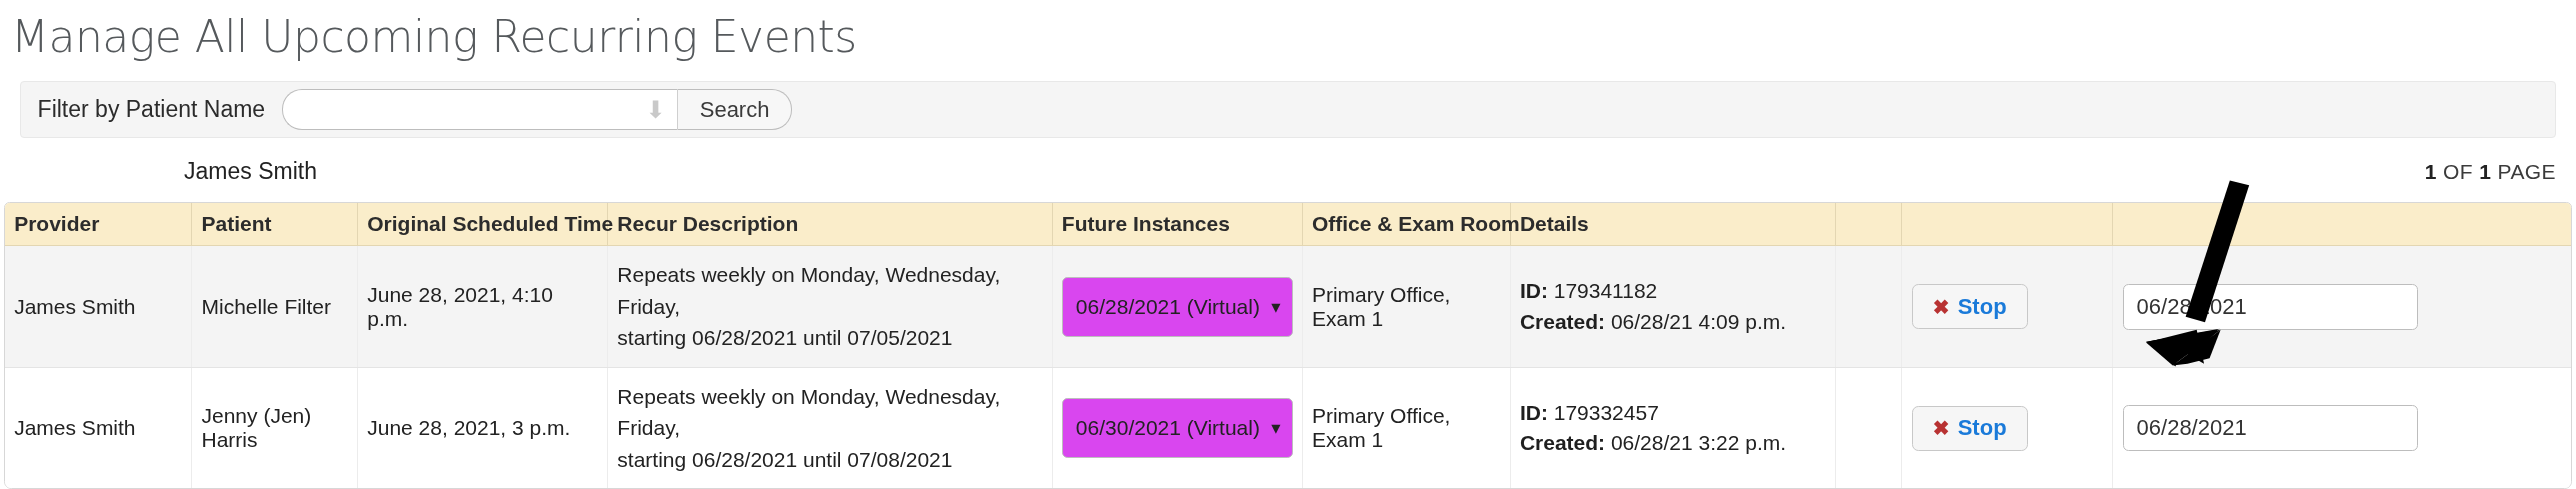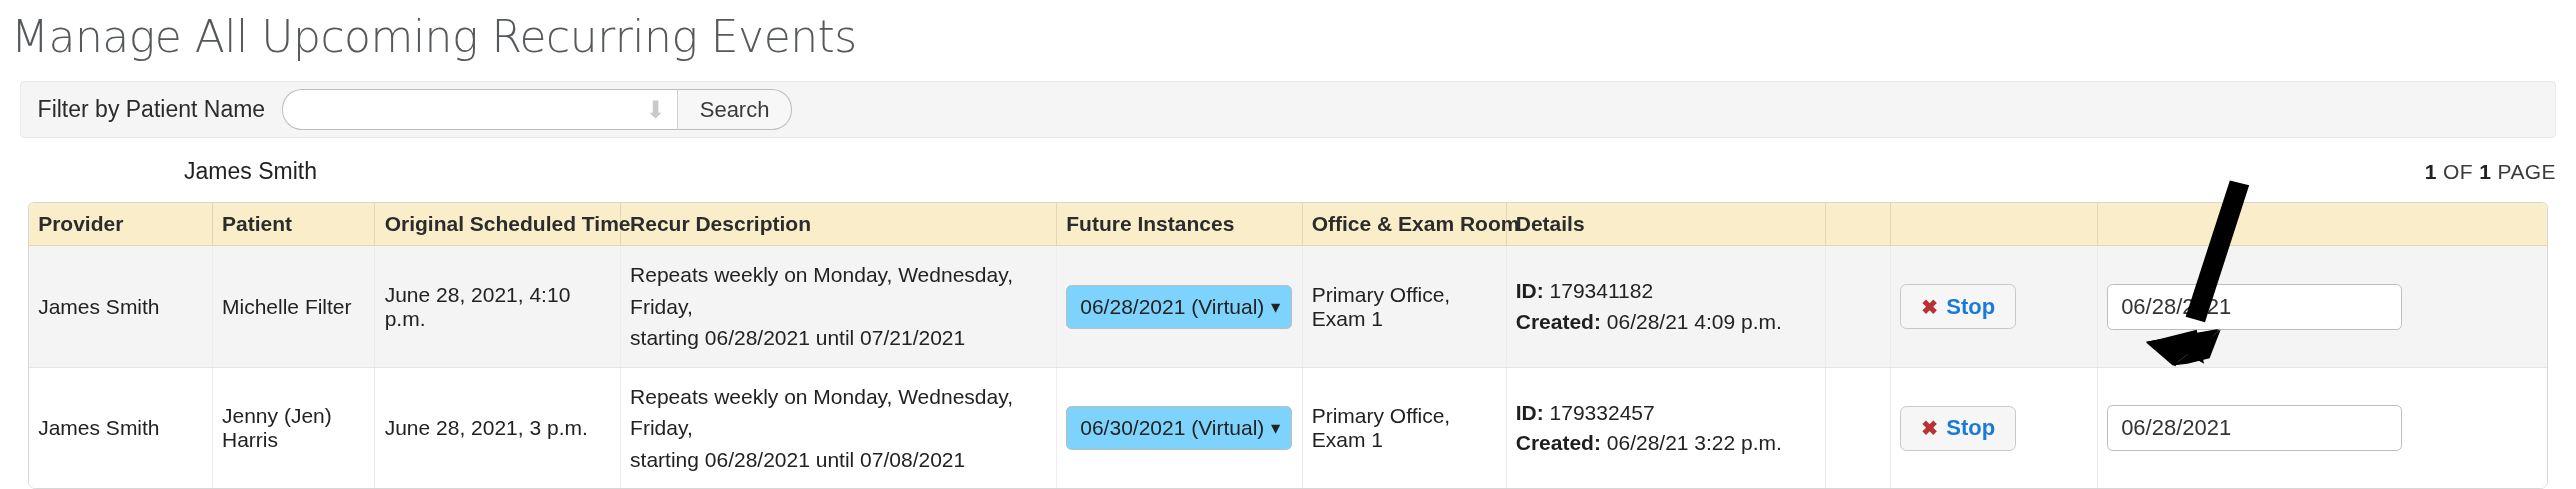--- a/index.html
+++ b/index.html
@@ -106,21 +106,21 @@
     top: 11px;
     font-size: 21px;
     color: #3b3b3b;
     letter-spacing: 0.4px;
     white-space: nowrap;
   }
   .pager b { font-weight: 700; color: #222; }
 
   
   .table-wrap {
-    margin: 0 28px;
+    margin: 0 4px;
     border: 0.9px solid #d7d7d7;
     border-radius: 5.5px 5.5px 7.4px 7.4px;
     overflow: hidden;
   }
   table.grid {
     border-collapse: collapse;
     width: 100%;
     table-layout: fixed;
   }
   table.grid th {
@@ -161,22 +161,22 @@
   .col-details   { width: 216px; }
   .col-spacer    { width: 44px; }
   .col-stop      { width: 140px; }
   .col-date      { width: 304px; }
 
   .recur-line { line-height: 1.5; }
 
   .inst-select {
     width: 100%;
     max-width: 281px;
-    height: 44px;
-    background: #7dd3fc;
+    height: 60px;
+    background: #d946ef;
     border: 0.9px solid #bdbdbd;
     border-radius: 5.5px;
     font-size: 21px;
     color: #222;
     display: flex;
     align-items: center;
     justify-content: space-between;
     padding: 0 11px 0 13px;
     box-sizing: border-box;
     cursor: pointer;
@@ -284,21 +284,21 @@
         <th></th>
       </tr>
     </thead>
     <tbody>
       <tr class="row-alt">
         <td>James Smith</td>
         <td>Michelle Filter</td>
         <td>June 28, 2021, 4:10 p.m.</td>
         <td>
           <div class="recur-line">Repeats weekly on Monday, Wednesday, Friday,</div>
-          <div class="recur-line">starting 06/28/2021 until 07/21/2021</div>
+          <div class="recur-line">starting 06/28/2021 until 07/05/2021</div>
         </td>
         <td>
           <div class="inst-select">
             <span>06/28/2021 (Virtual)</span>
             <span class="chev">▾</span>
           </div>
         </td>
         <td>Primary Office, Exam 1</td>
         <td>
           <div class="details-line">

